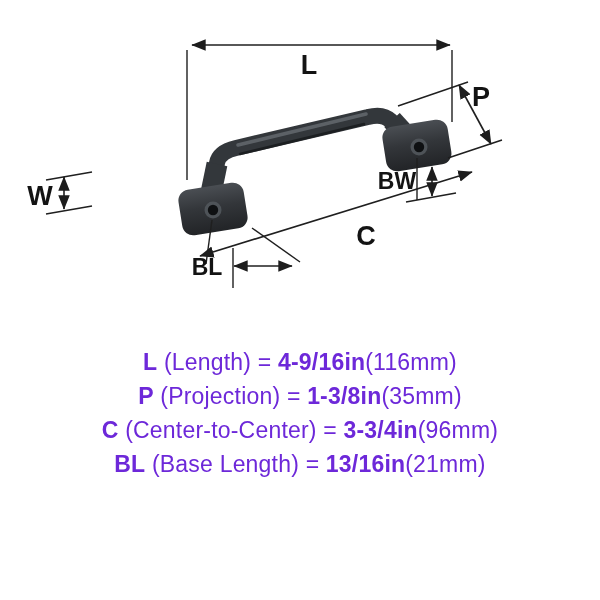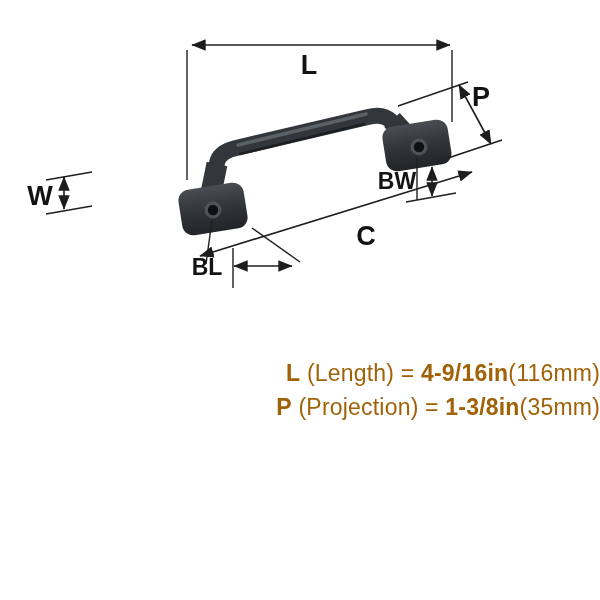--- a/index.html
+++ b/index.html
@@ -2,21 +2,21 @@
 <html><head>
 <meta charset="utf-8">
 <style>
   * { margin:0; padding:0; box-sizing:border-box; }
   html,body { background:#ffffff; }
   .page {
     width:600px; height:600px; background:#fff; overflow:hidden;
     font-family:"Liberation Sans", sans-serif;
   }
   .diagram-wrap { width:600px; height:332px; }
-  .specs { margin-top:24px; text-align:right; color:#a16207; }
+  .specs { margin-top:13px; text-align:center; color:#6d28d9; }
   .spec-line { font-size:23px; line-height:34px; letter-spacing:.2px; white-space:pre; }
   .spec-line .b { font-weight:700; }
   .dim-label { font-family:"Liberation Sans", sans-serif; font-weight:700; fill:#131313; text-anchor:middle; }
   .dl-big   { font-size:27px; }
   .dl-small { font-size:23px; }
   .dim-line { stroke:#1f1f1f; stroke-width:1.6; fill:none; }
   .witness  { stroke:#1f1f1f; stroke-width:1.4; fill:none; }
   .grip     { stroke:#33373b; fill:none; }
 </style>
 </head>
@@ -96,15 +96,17 @@
         <line class="witness" x1="252" y1="228" x2="300" y2="262"></line>
         <line class="dim-line" x1="234" y1="266" x2="292" y2="266" marker-start="url(#arw)" marker-end="url(#arw)"></line>
         <text class="dim-label dl-small" x="207" y="275">BL</text>
       </g>
     </svg>
   </div>
 
   <div class="specs">
     <div class="spec-line"><span class="b">L</span><span> (Length) = </span><span class="b">4-9/16in</span><span>(116mm)</span></div>
     <div class="spec-line"><span class="b">P</span><span> (Projection) = </span><span class="b">1-3/8in</span><span>(35mm)</span></div>
+    <div class="spec-line"><span class="b">C</span><span> (Center-to-Center) = </span><span class="b">3-3/4in</span><span>(96mm)</span></div>
+    <div class="spec-line"><span class="b">BL</span><span> (Base Length) = </span><span class="b">13/16in</span><span>(21mm)</span></div>
   </div>
 
 </div>
 
 </body></html>

